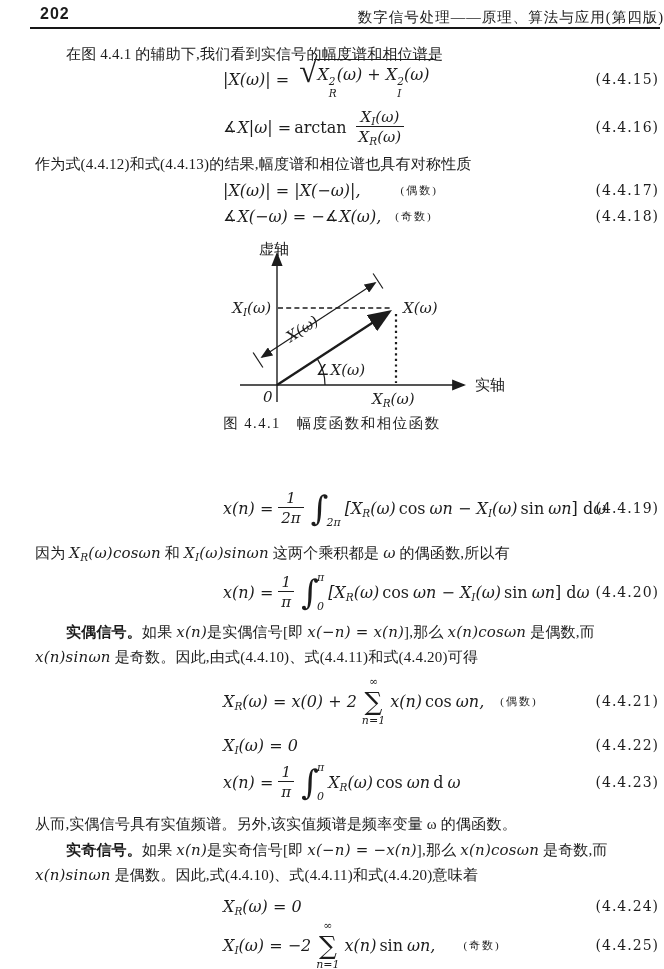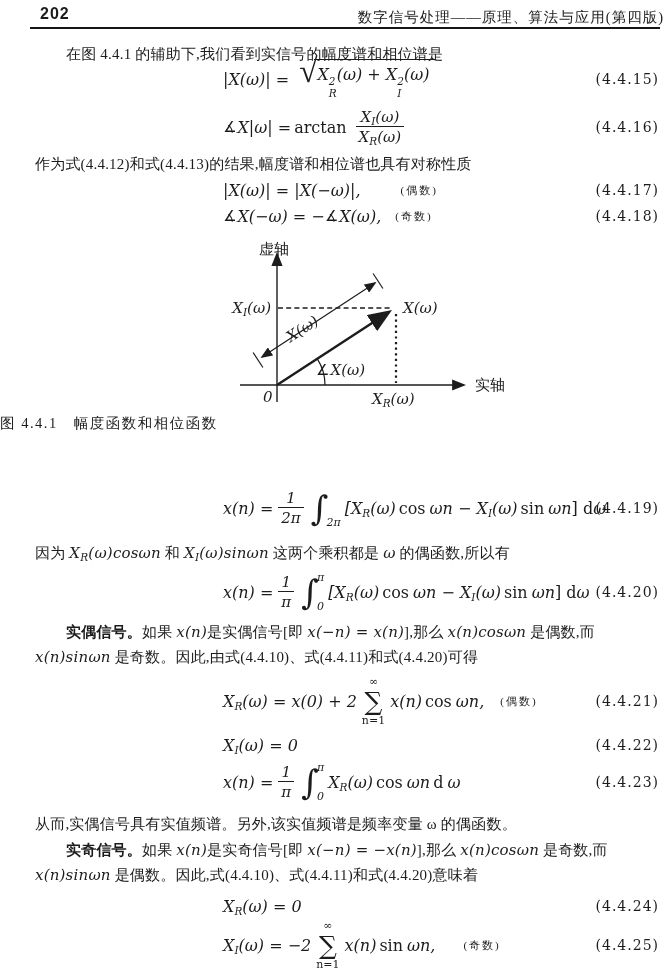--- a/index.html
+++ b/index.html
@@ -37,37 +37,37 @@
 
   .intwrap{display:inline-flex;align-items:center;margin:0 2px;}
   .isym{font-size:34px;line-height:.9;font-style:normal;font-family:"DejaVu Serif",serif;}
   .icol{display:inline-flex;flex-direction:column;height:42px;font-size:11px;margin:0 2px 0 -2px;
         font-style:italic;font-family:"DejaVu Serif",serif;}
   .icol.both{justify-content:space-between;}
   .icol.bot{justify-content:flex-end;}
 
   .sumwrap{display:inline-flex;flex-direction:column;align-items:center;margin:0 5px;line-height:1;}
   .ssym{font-size:25px;line-height:1;font-style:normal;font-family:"DejaVu Serif",serif;}
-  .slim{font-size:11px;line-height:1.2;font-family:"DejaVu Serif",serif;}
+  .slim{font-size:11px;line-height:1.2;font-style:italic;font-family:"DejaVu Serif",serif;}
   .stop{font-style:normal;}
 
   .sqrt{display:inline-flex;align-items:flex-start;margin-left:5px;}
   .rsym{font-size:33px;line-height:32px;font-style:normal;margin-right:-3px;transform:translateY(-4px);}
   .rcontent{border-top:1.5px solid #1c1c1c;padding:5px 6px 0 3px;line-height:19px;
             font-style:italic;font-family:"DejaVu Serif",serif;}
   .ss{display:inline-flex;flex-direction:column;align-items:flex-start;font-size:10.5px;
       line-height:1.05;vertical-align:-5px;font-style:italic;}
 
   .ang{font-style:normal;font-family:"DejaVu Sans",sans-serif;font-size:15px;margin-right:1px;}
 
   
   .fig{position:absolute;left:0;top:236px;width:664px;height:180px;margin-left:23px;}
   .fig svg{position:absolute;left:0;top:0;}
   .flabel{position:absolute;font-size:15px;white-space:pre;}
-  .caption{position:absolute;top:414px;left:0;width:664px;text-align:left;
+  .caption{position:absolute;top:414px;left:0;width:664px;text-align:center;
            font-size:14.5px;letter-spacing:1.5px;}
 </style>
 </head>
 <body>
 
 <div class="page">
 
   <div class="hpage">202</div>
   <div class="htitle">数字信号处理——原理、算法与应用(第四版)</div>
   <div class="hrule"></div>

